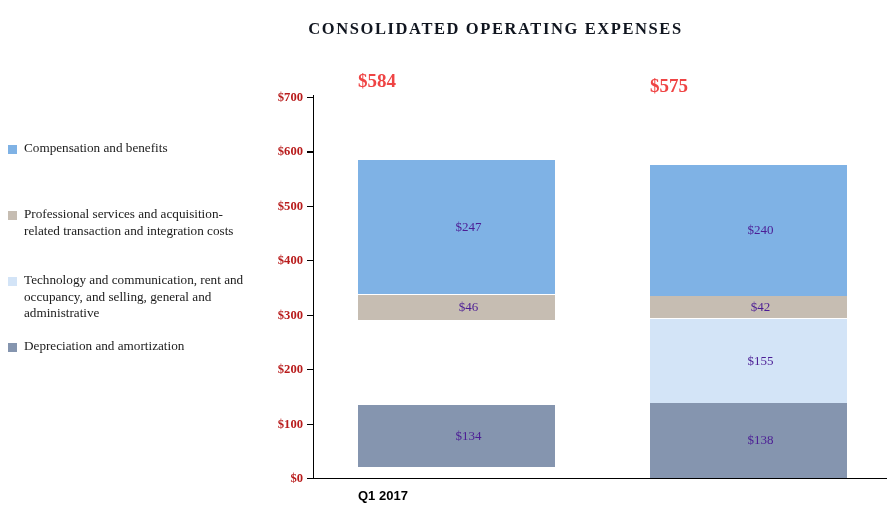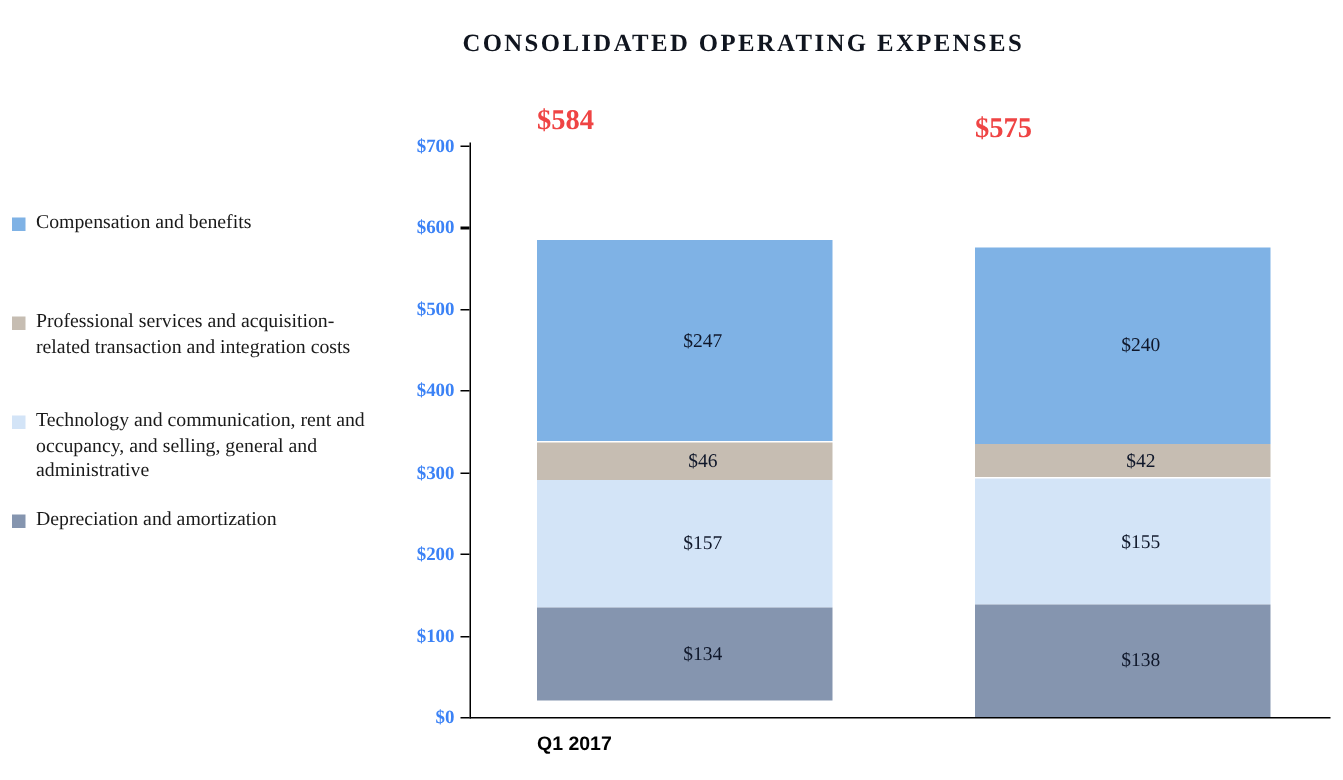--- a/index.html
+++ b/index.html
@@ -98,21 +98,21 @@
     background: #000000;
   }
   .y-tick-label {
     position: absolute;
     right: 0;
     width: 56px;
     text-align: right;
     font-family: "Liberation Serif", "DejaVu Serif", serif;
     font-weight: bold;
     font-size: 12.6px;
-    color: #3b82f6;
+    color: #b91c1c;
     white-space: nowrap;
   }
   .y-tick-wrap {
     position: absolute;
     left: 247px;
     width: 56px;
     height: 14px;
   }
 
   
@@ -122,21 +122,21 @@
     left: 0;
     width: 100%;
     box-sizing: border-box;
     display: flex;
     align-items: center;
     justify-content: center;
   }
   .seg-label {
     font-family: "Liberation Serif", "DejaVu Serif", serif;
     font-size: 13px;
-    color: #0f172a;
+    color: #4c1d95;
     white-space: nowrap;
     padding-left: 24px;
   }
   .bar-total {
     position: absolute;
     width: 100%;
     font-family: "Liberation Serif", "DejaVu Serif", serif;
     font-weight: bold;
     font-size: 19px;
     color: #ef4444;
@@ -226,23 +226,20 @@
     <div class="bar-total" style="top:-27px;">$584</div>
 
     <div class="bar-segment" style="top:63.1px; height:134.4px; background:#7FB2E5;">
       <span class="seg-label">$247</span>
     </div>
 
     <div class="bar-segment" style="top:197.5px; height:25.0px; background:#C6BDB2;">
       <span class="seg-label">$46</span>
     </div>
 
-    <div class="bar-segment" style="top:222.5px; height:85.5px; background:#D3E4F7;">
-      <span class="seg-label">$157</span>
-    </div>
 
     <div class="bar-segment" style="top:308px; height:62px; background:#8595AF;">
       <span class="seg-label">$134</span>
     </div>
 
     <div class="cat-label" style="top:391px;">Q1 2017</div>
   </div>
 
   <div class="bar-group" id="bar-group-1" style="left:650px; top:97px; width:197px; height:381px;">
 

